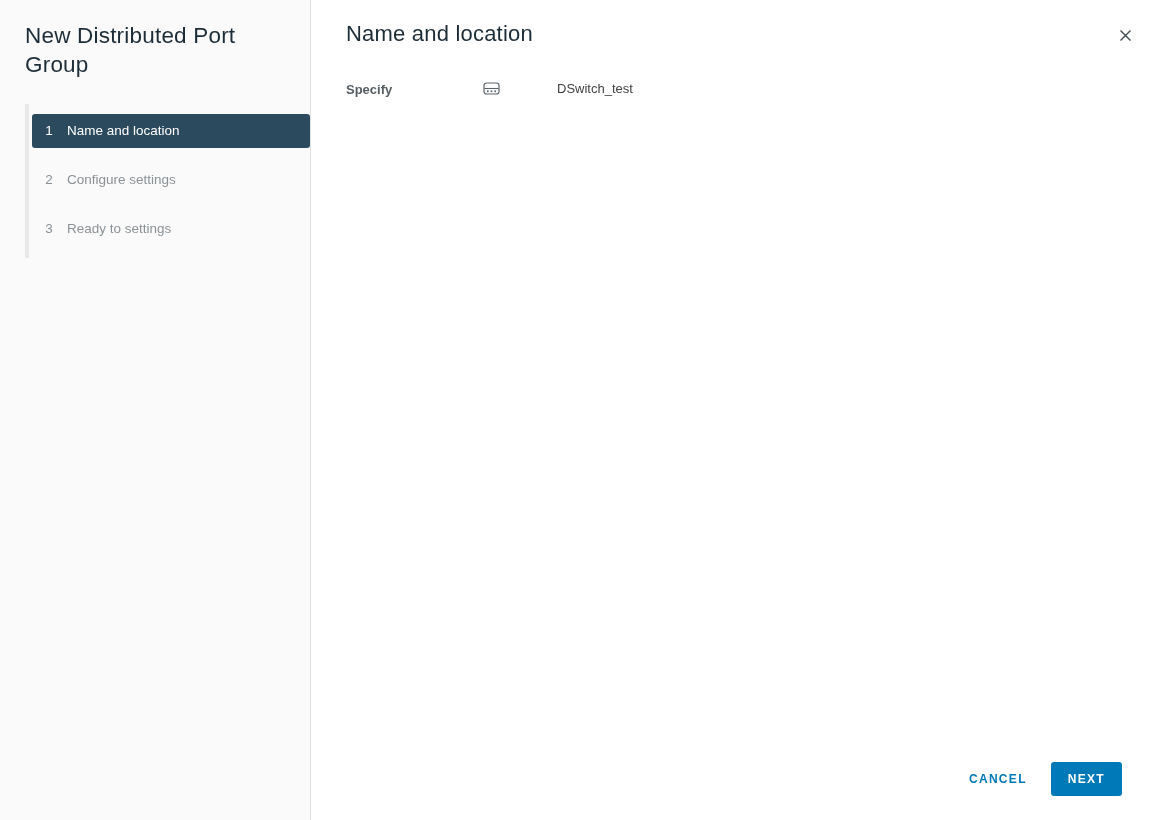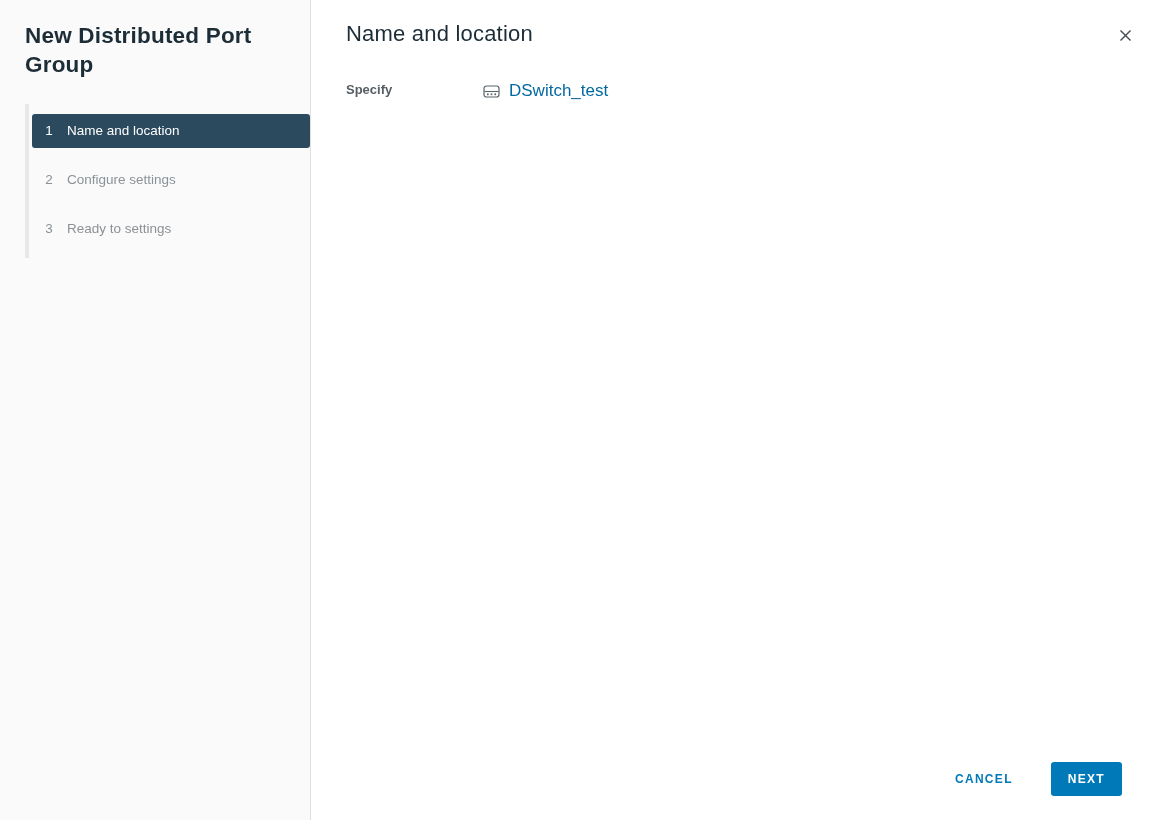--- a/index.html
+++ b/index.html
@@ -14,21 +14,21 @@
   
   .sidebar {
     position: absolute; left: 0; top: 0; bottom: 0;
     width: 311px;
     background: #fafafa;
     border-right: 1px solid #e0e0e0;
   }
   .sidebar-title {
     padding: 22px 24px 0 25px;
     font-size: 22.5px;
-    font-weight: 700;
+    font-weight: 400;
     letter-spacing: 0.2px;
     line-height: 1.28;
     color: #1d2d38;
   }
   .steps {
     position: relative;
     margin: 24px 0 0 25px;
     padding: 10px 0 12px 0;
   }
   .steps-track {
@@ -92,37 +92,38 @@
     background: transparent;
     font-family: "Liberation Sans", sans-serif;
     font-size: 13.5px;
     color: #1d2d38;
     padding: 2px 4px 7px 4px;
     outline: none;
   }
   .location-value {
     display: flex; align-items: center;
     padding-top: 2px;
-    font-size: 17px;
-    color: #0369a1;
+    font-size: 13px;
+    color: #404040;
+    gap: 48px;
   }
   .location-value .sw-icon { margin-right: 9px; display: inline-flex; }
 
   
   .footer {
     position: absolute; right: 29px; bottom: 24px;
     display: flex; align-items: center;
   }
   .cancel-button {
     background: none; border: none; cursor: pointer;
     color: #0079b8;
     font-family: "Liberation Sans", sans-serif;
     font-size: 12px; font-weight: 600;
     letter-spacing: 1.3px;
-    margin-right: 36px;
+    margin-right: 22px;
     padding: 8px 2px;
   }
   .next-button {
     background: #0079b8;
     border: none; cursor: pointer;
     color: #ffffff;
     font-family: "Liberation Sans", sans-serif;
     font-size: 12px; font-weight: 600;
     letter-spacing: 1.3px;
     padding: 10px 17px;

